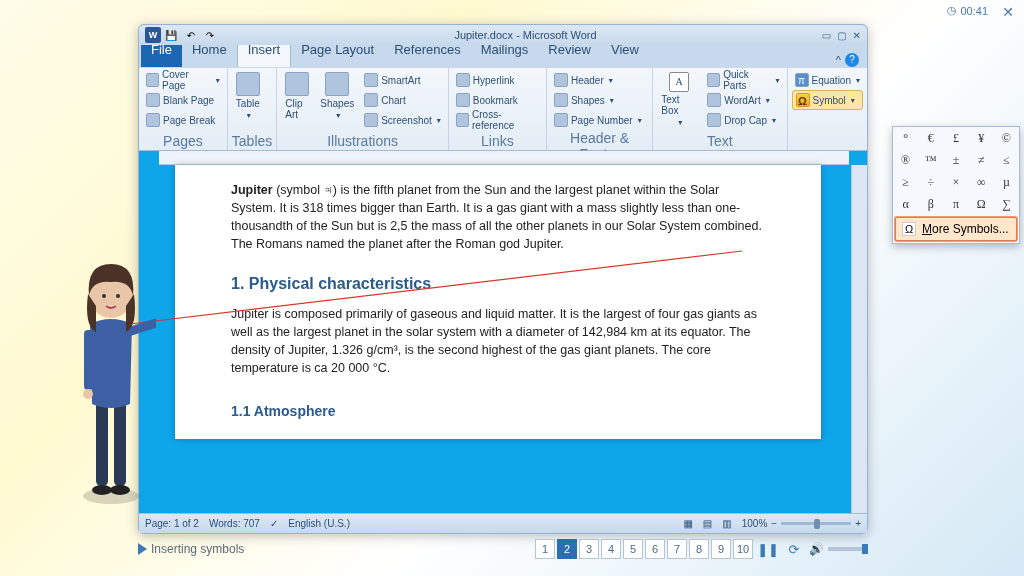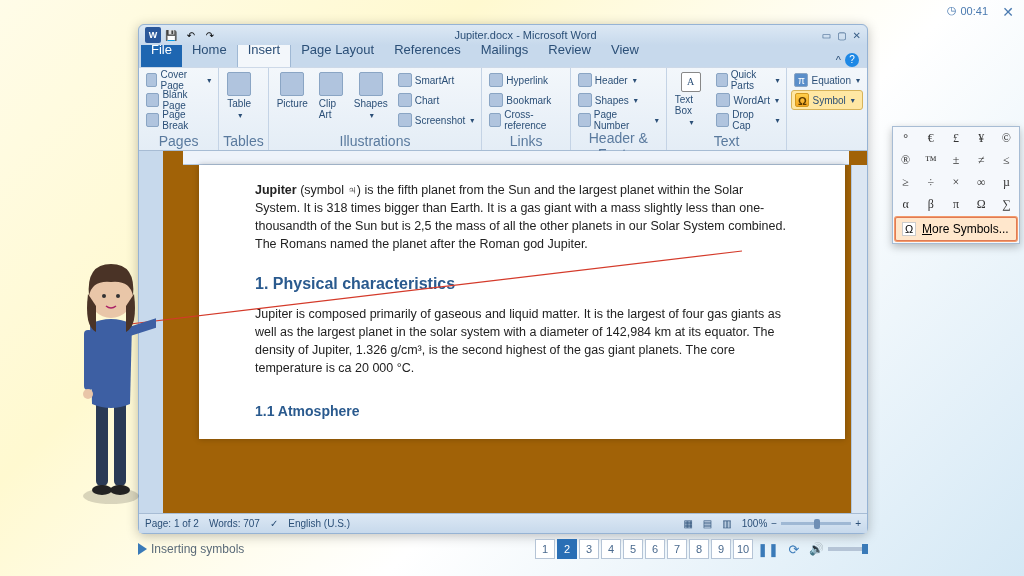--- a/index.html
+++ b/index.html
@@ -30,21 +30,21 @@
 .btn-lg .ico { width: 24px; height: 24px; }
 .btn-sm { display: flex; align-items: center; gap: 3px; padding: 1px 3px; height: 20px; cursor: default; }
 .btn-sm .ico { width: 14px; height: 14px; }
 .stack { display: flex; flex-direction: column; }
 .ico { display: inline-block; background: #b0c4de; border: 1px solid #8aa5c4; border-radius: 2px; }
 .ico.sym-omega { background: linear-gradient(#ffcf4b,#f5a623); color: #5a3b00; font-weight: bold; text-align: center; line-height: 14px; font-size: 11px; border-color: #d49a1f; }
 .dd { font-size: 8px; margin-left: 2px; }
 
 .symbol-btn-open { background: #ffe7a3; border: 1px solid #d7b35a; border-radius: 3px; }
 
-.doc-area { flex: 1; background: #a16207; position: relative; overflow: hidden; margin-left: 24px; }
+.doc-area { flex: 1; background: #0ea5e9; position: relative; overflow: hidden; }
 .ruler-h { position: absolute; left: 20px; right: 18px; top: 0; height: 14px; background: #eef3fa; border-bottom: 1px solid #b3c7df; }
 .page { position: absolute; left: 36px; top: 14px; width: 646px; background: #fff; box-shadow: 0 0 6px rgba(0,0,0,0.25); padding: 16px 56px 8px 56px; font-family: "Times New Roman", serif; font-size: 12.5px; line-height: 1.45; color: #222; }
 .page p { margin-bottom: 10px; }
 .page h2 { color: #2a5a8e; font-size: 16px; margin: 18px 0 10px 0; font-weight: bold; }
 .page h3 { color: #2a5a8e; font-size: 14px; margin: 24px 0 10px 0; font-weight: bold; }
 .vscroll { position: absolute; right: 0; top: 14px; bottom: 0; width: 16px; background: #dbe6f2; border-left: 1px solid #b3c7df; }
 
 .statusbar { height: 20px; background: linear-gradient(#dce8f4, #c7d9ec); border-top: 1px solid #a7bcd4; display: flex; align-items: center; font-size: 10px; color: #2b4f77; padding: 0 6px; gap: 10px; }
 .statusbar .spacer { flex: 1; }
 .zoom { display: flex; align-items: center; gap: 4px; }
@@ -151,24 +151,20 @@
             <span class="ico"></span>
             <span>Table</span>
             <span class="dd">▾</span>
           </div>
         </div>
       <div class="group-label">Tables</div>
     </div>
 
     <div class="ribbon-group">
       <div class="group-body">
-        <div class="btn-lg">
-            <span class="ico"></span>
-            <span>Picture</span>
-          </div>
         <div class="btn-lg">
             <span class="ico"></span>
             <span>Clip Art</span>
           </div>
         <div class="btn-lg">
             <span class="ico"></span>
             <span>Shapes</span>
             <span class="dd">▾</span>
           </div>
         <div class="stack">

